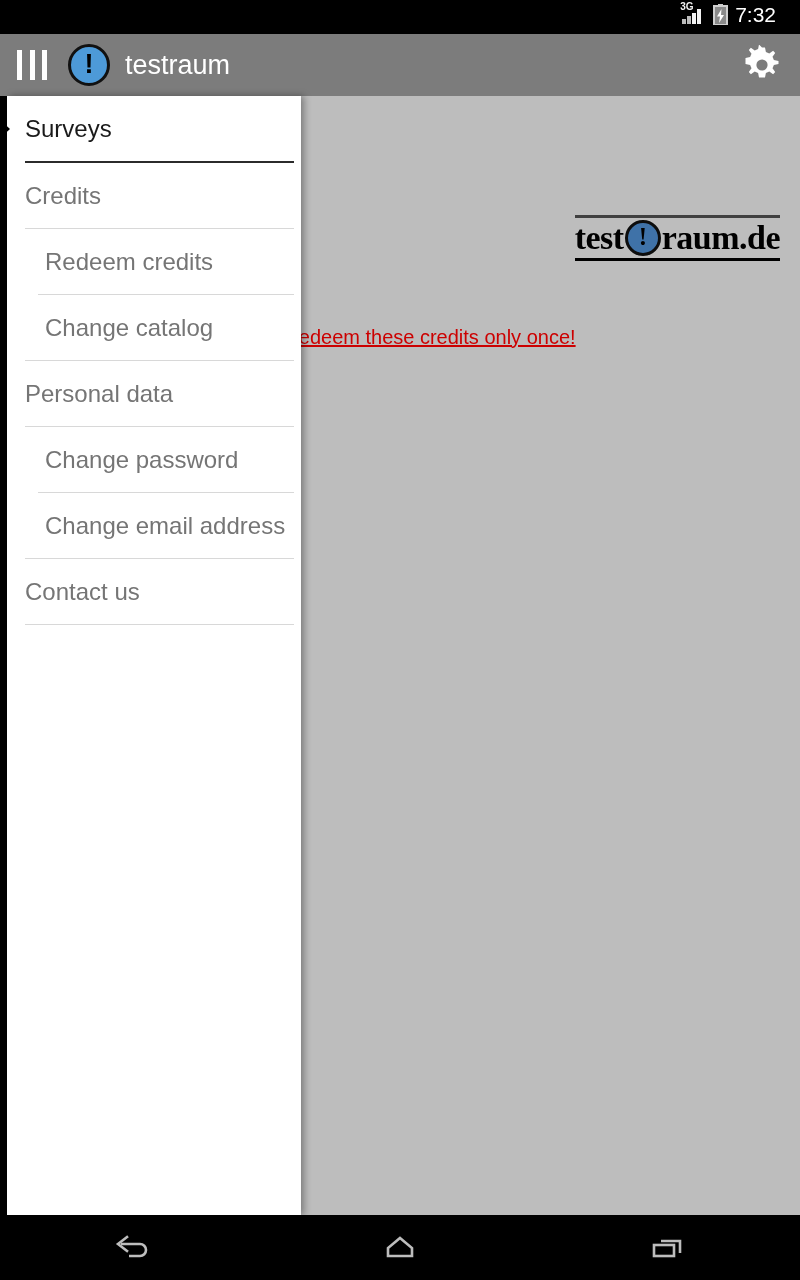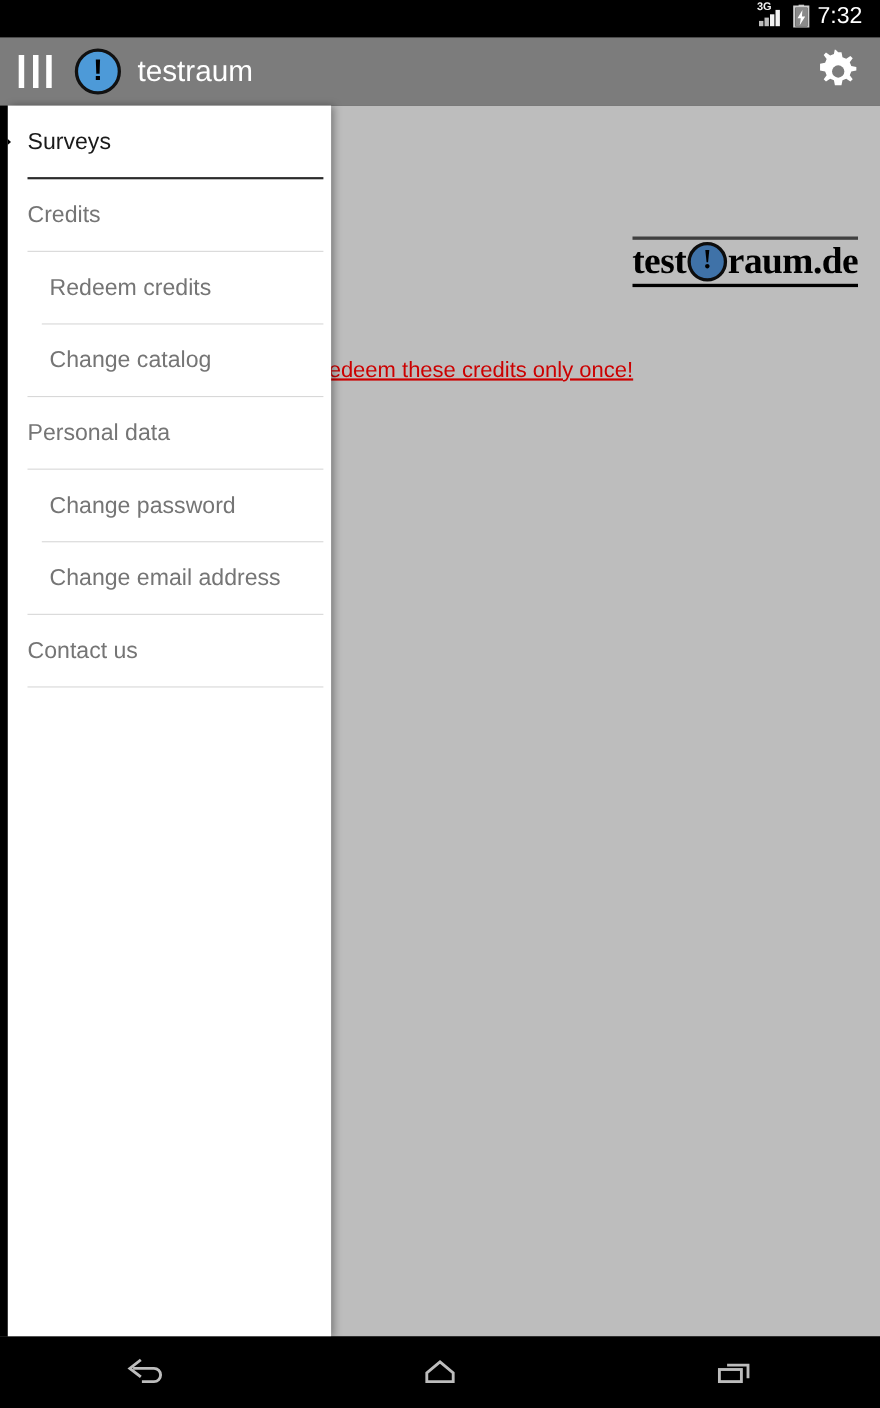--- a/index.html
+++ b/index.html
@@ -19,21 +19,21 @@
   #status-bar {
     position: absolute;
     top: 0; left: 0;
     width: 800px;
     height: 28px;
     background: #000000;
     display: flex;
     align-items: center;
     justify-content: flex-end;
     box-sizing: border-box;
-    padding-right: 16px;
+    padding-right: 24px;
   }
   #status-bar .sb-right {
     display: flex;
     align-items: center;
     gap: 7px;
   }
   .signal-wrap {
     position: relative;
     width: 26px;
     height: 22px;
@@ -215,21 +215,21 @@
     overflow: hidden;
   }
   .nav-item {
     position: relative;
     height: 65px;
     display: flex;
     align-items: center;
     box-sizing: border-box;
   }
   .nav-item .nav-label {
-    font-size: 21px;
+    font-size: 24px;
     line-height: 28px;
     color: #757575;
     font-family: "Liberation Sans", sans-serif;
   }
   .nav-item.level-0 { padding-left: 18px; }
   .nav-item.level-1 { padding-left: 38px; }
   .nav-item.selected .nav-label {
     color: #1a1a1a;
   }
   .nav-divider {

